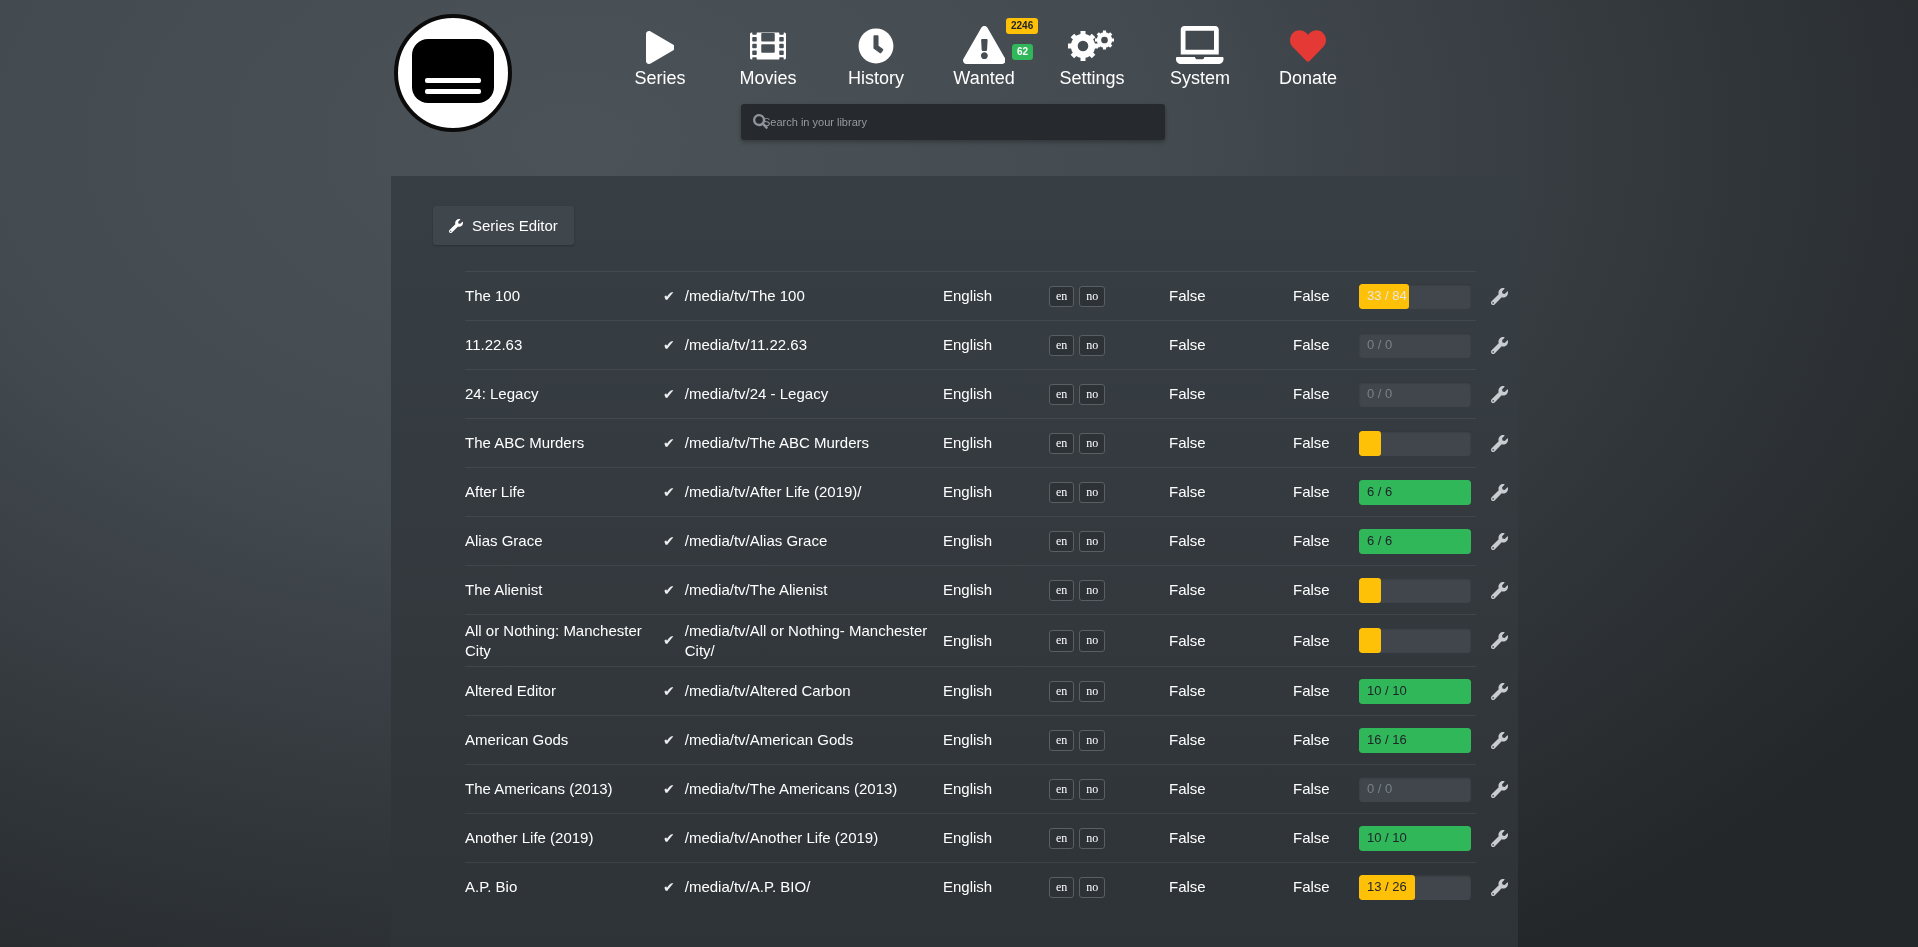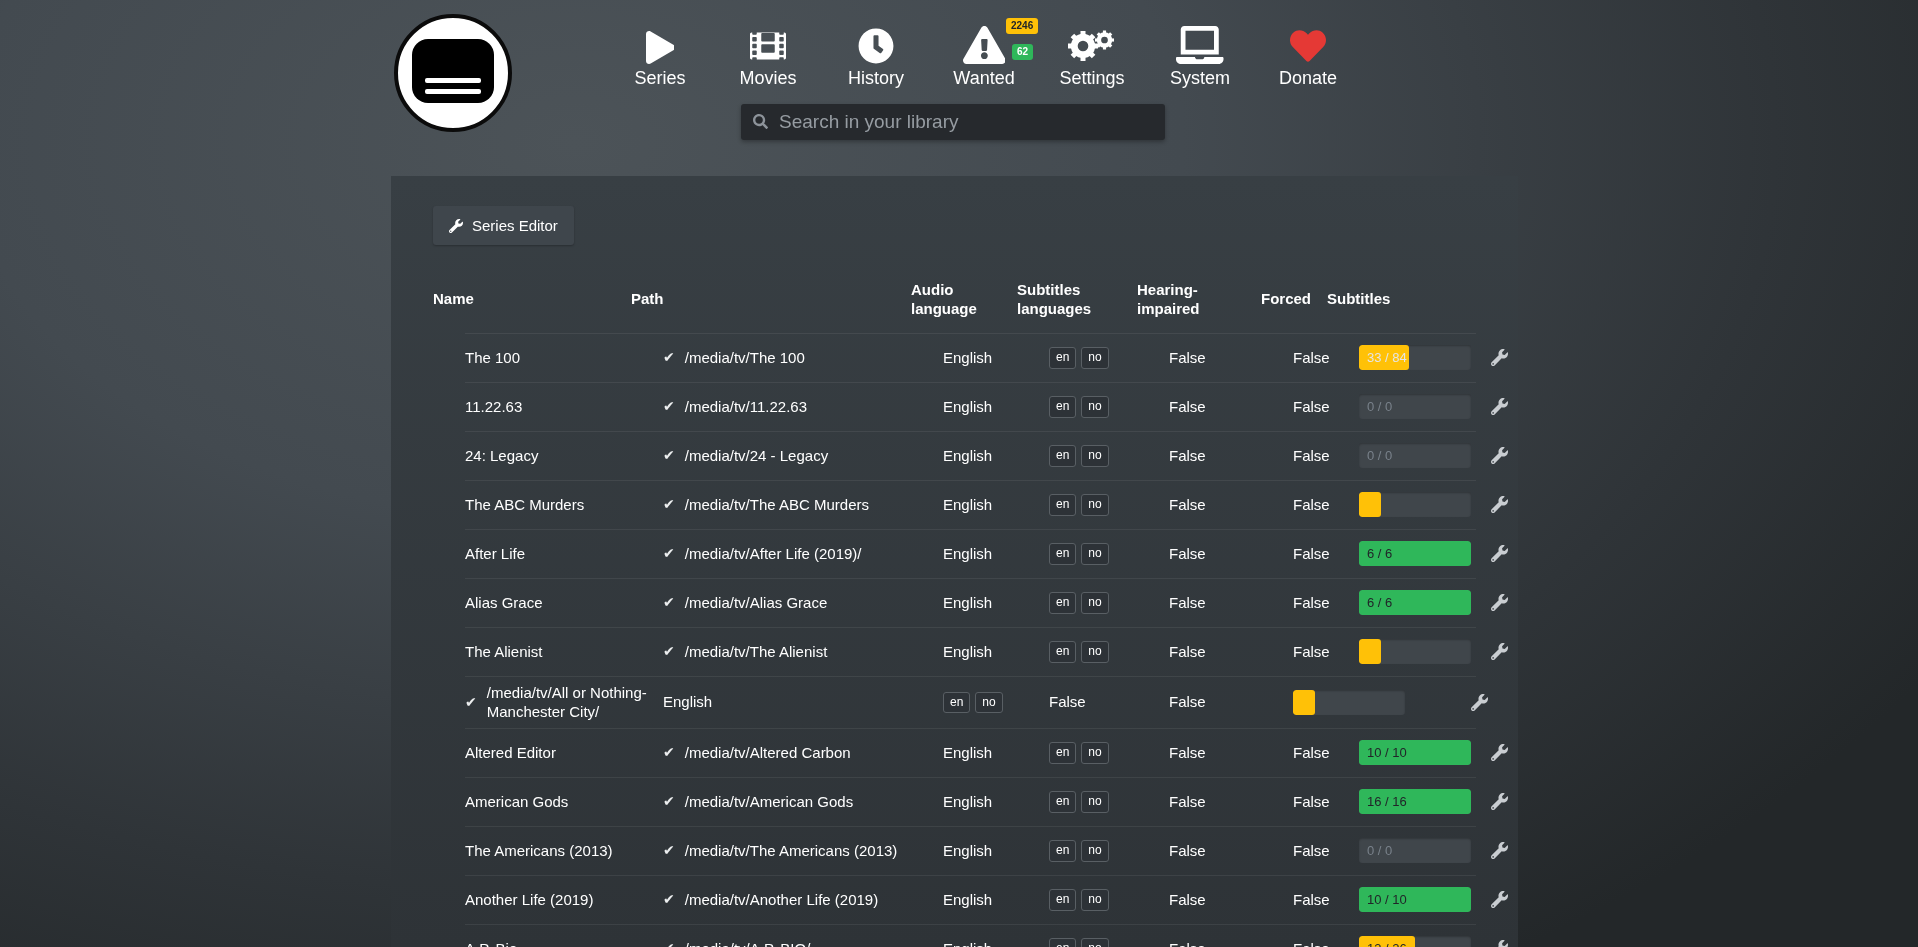--- a/index.html
+++ b/index.html
@@ -51,23 +51,23 @@
   .wanted-badge.bottom { left:76px; top:26px; background:var(--badge-green,#2fb75a); color:#fff; }
 
   .search {
     position:absolute; left:741px; top:104px; width:424px; height:36px;
     background:#26292d; border-radius:3px;
     box-shadow:0 2px 4px rgba(0,0,0,0.3);
   }
   .search-icon { position:absolute; left:12px; top:10px; }
   .search-icon svg { height:15px; fill:#8d939a; display:block; }
   .search input {
-    position:absolute; left:36px; top:0; width:calc(100% - 44px); height:100%;
+    position:absolute; left:20px; top:0; width:calc(100% - 44px); height:100%;
     background:transparent; border:none; outline:none;
-    color:#dde1e4; font-size:19px; font-family:inherit;
+    color:#dde1e4; font-size:11px; font-family:inherit;
   }
   .search input::placeholder { color:#969ca2; }
 
   
   .panel {
     position:absolute; left:391px; top:176px; width:1127px; height:771px;
     background:linear-gradient(180deg, #383f44 0%, #2e3337 100%);
   }
   .editor-btn {
     display:inline-flex; align-items:center; gap:9px;
@@ -94,21 +94,21 @@
     border-top:1px solid rgba(255,255,255,0.07);
     font-size:15px; padding:6px 0;margin-left:32px;
   }
   .cell { padding-right:10px; line-height:1.3; }
   .c-name { cursor:pointer; }
   .c-path { display:flex; align-items:center; gap:10px; }
   .check { color:#eceeef; font-size:14px; flex:0 0 auto; }
   .lang-badge {
     display:inline-block; background:#2d3237; border:1px solid #595f64;
     border-radius:3px; padding:3px 6px; font-size:12px; color:#fff;
-    margin-right:5px; line-height:1.1;
+    margin-right:5px; line-height:1.1;font-family:Liberation Serif, serif;
   }
   .progress {
     position:relative; width:112px; height:25px;
     background:var(--track,#40464b); border-radius:3px; overflow:hidden;
     box-shadow:inset 0 1px 2px rgba(0,0,0,0.25);
   }
   .bar { position:absolute; left:0; top:0; bottom:0; border-radius:3px; }
   .ptext {
     position:absolute; left:8px; top:50%; transform:translateY(-50%);
     font-size:13px; white-space:nowrap;
@@ -235,30 +235,20 @@
     <button class="editor-btn">
       <span>
         <svg viewBox="0 0 512 512">
             <path d="M507.73 109.1c-2.24-9.03-13.54-12.09-20.12-5.51l-74.36 74.36-67.88-11.31-11.31-67.88 74.36-74.36c6.62-6.62 3.43-17.9-5.66-20.16-47.38-11.74-99.55.91-136.58 37.93-39.64 39.64-50.55 97.1-34.05 147.2L18.74 402.76c-24.99 24.99-24.99 65.51 0 90.5 24.99 24.99 65.51 24.99 90.5 0l213.21-213.21c50.12 16.71 107.47 5.68 147.37-34.22 37.07-37.07 49.7-89.32 37.91-136.73zM64 472c-13.25 0-24-10.75-24-24 0-13.26 10.75-24 24-24s24 10.74 24 24c0 13.25-10.75 24-24 24z"></path>
           </svg>
       </span>
       <span>Series Editor</span>
     </button>
 
     <div class="table">
-      <div class="thead">
-        <div class="hcell">Name</div>
-        <div class="hcell">Path</div>
-        <div class="hcell">Audio language</div>
-        <div class="hcell">Subtitles languages</div>
-        <div class="hcell">Hearing-impaired</div>
-        <div class="hcell">Forced</div>
-        <div class="hcell">Subtitles</div>
-        <div class="hcell"></div>
-      </div>
       <div class="tbody">
   <div class="trow">
     <div class="cell c-name">The 100</div>
     <div class="cell c-path">
       <span class="check">✔</span>
       <span class="path-text">/media/tv/The 100</span>
     </div>
     <div class="cell c-audio">English</div>
     <div class="cell c-langs langs"><span class="lang-badge">en</span><span class="lang-badge">no</span></div>
     <div class="cell c-hi">False</div>
@@ -408,20 +398,21 @@
       </div>
     </div>
     <div class="cell c-edit">
       <svg viewBox="0 0 512 512">
                 <path d="M507.73 109.1c-2.24-9.03-13.54-12.09-20.12-5.51l-74.36 74.36-67.88-11.31-11.31-67.88 74.36-74.36c6.62-6.62 3.43-17.9-5.66-20.16-47.38-11.74-99.55.91-136.58 37.93-39.64 39.64-50.55 97.1-34.05 147.2L18.74 402.76c-24.99 24.99-24.99 65.51 0 90.5 24.99 24.99 65.51 24.99 90.5 0l213.21-213.21c50.12 16.71 107.47 5.68 147.37-34.22 37.07-37.07 49.7-89.32 37.91-136.73zM64 472c-13.25 0-24-10.75-24-24 0-13.26 10.75-24 24-24s24 10.74 24 24c0 13.25-10.75 24-24 24z"></path>
               </svg>
     </div>
   </div>
 
   <div class="trow">
+    <div class="cell c-name">All or Nothing: Manchester City</div>
     <div class="cell c-path">
       <span class="check">✔</span>
       <span class="path-text">/media/tv/All or Nothing- Manchester City/</span>
     </div>
     <div class="cell c-audio">English</div>
     <div class="cell c-langs langs"><span class="lang-badge">en</span><span class="lang-badge">no</span></div>
     <div class="cell c-hi">False</div>
     <div class="cell c-forced">False</div>
     <div class="cell c-subs">
       <div class="progress">

